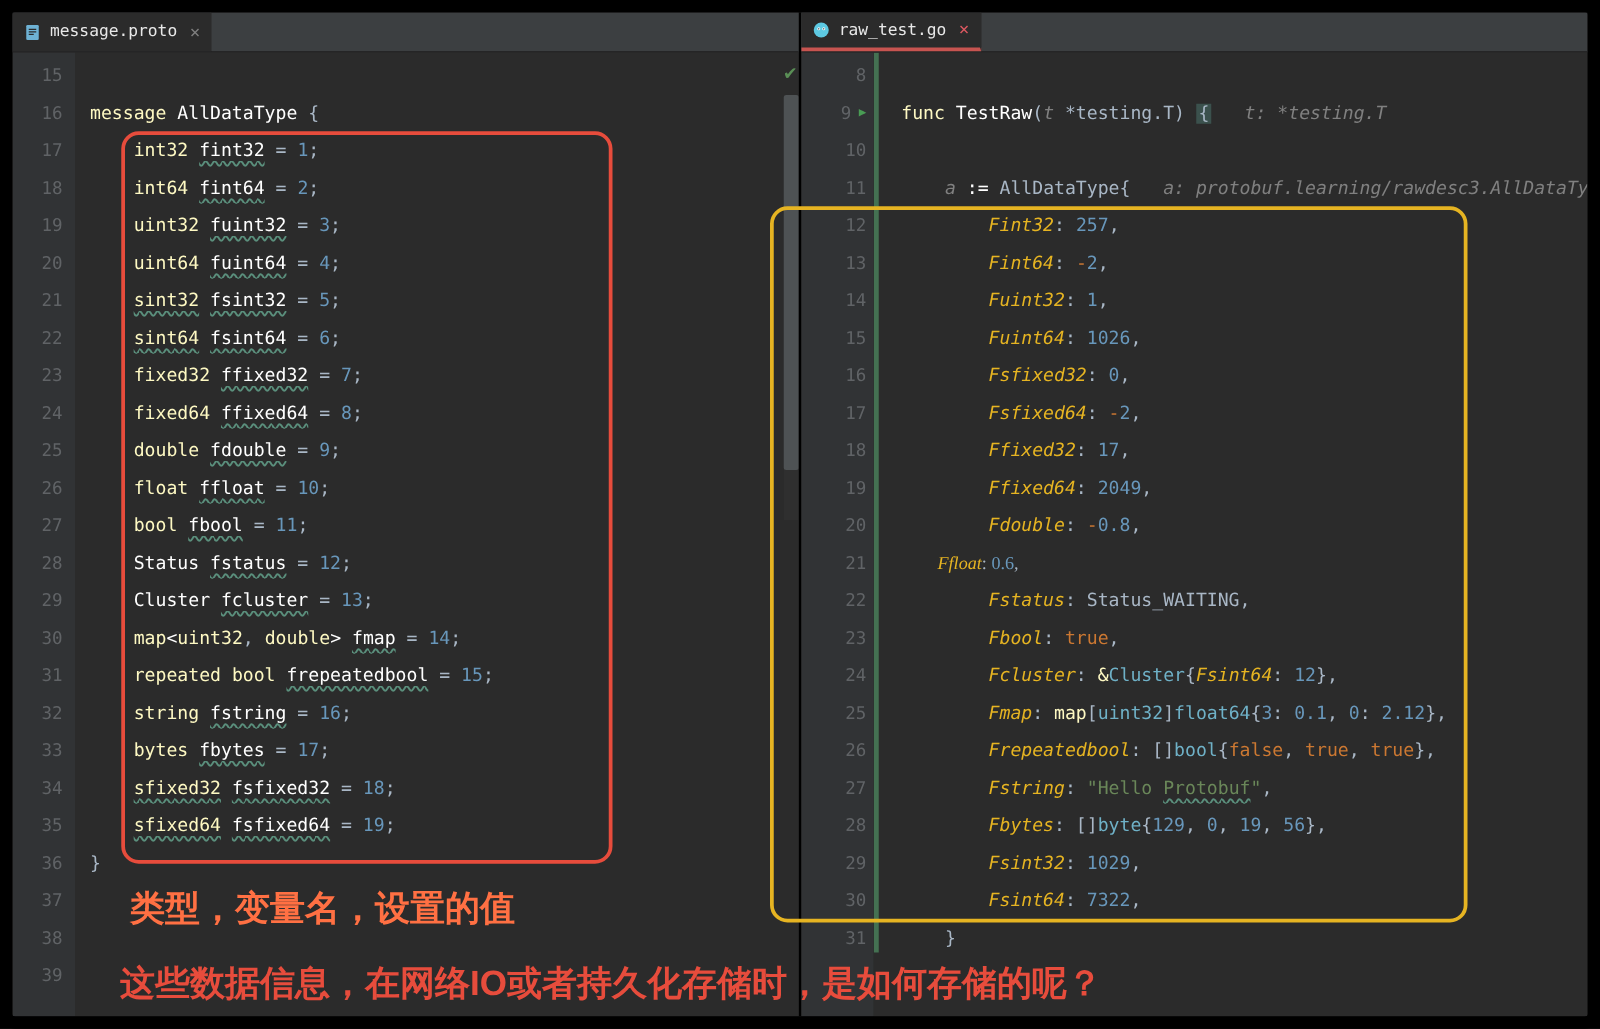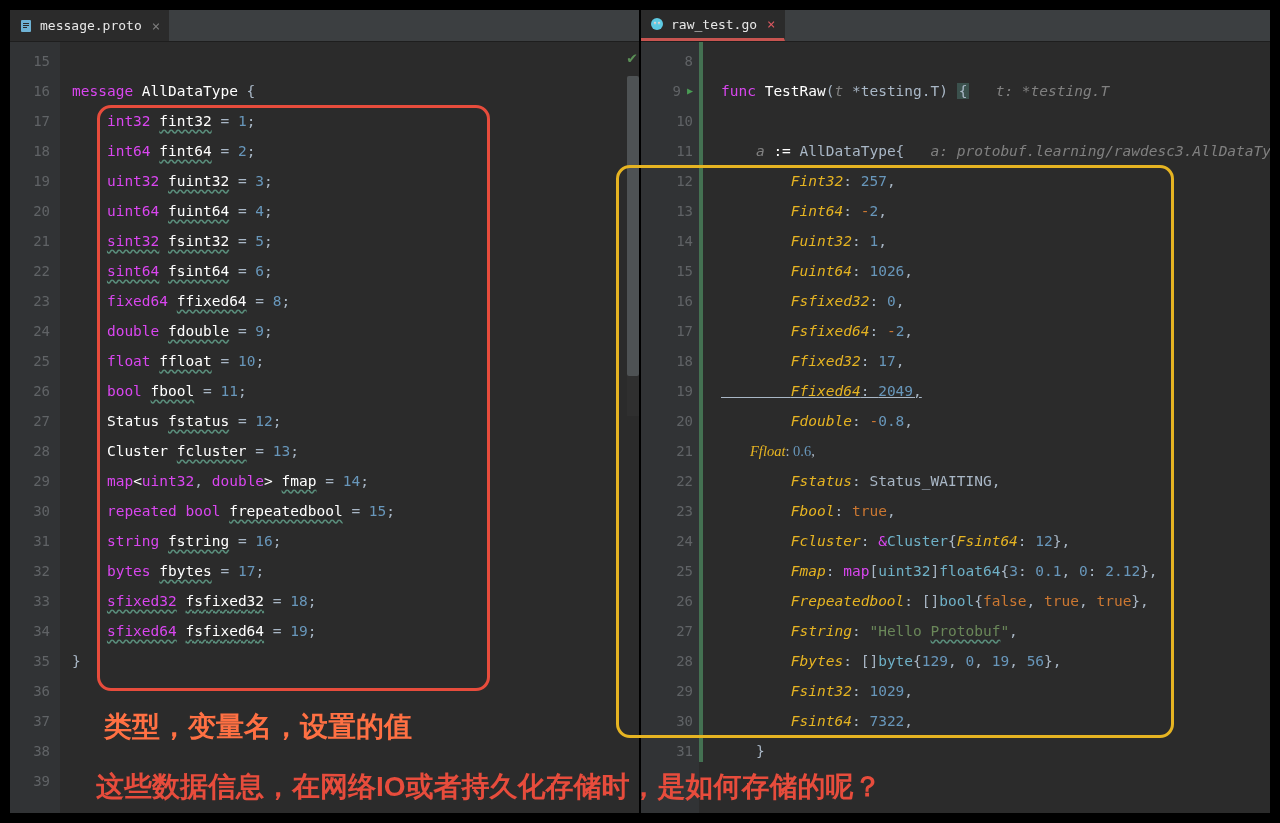--- a/index.html
+++ b/index.html
@@ -98,21 +98,21 @@
       overflow: hidden;
     }
     .line {
       height: 30px;
       line-height: 30px;
       white-space: pre;
       font-size: 14.5px;
       position: relative;
     }
     .gutter .line { font-size: 14px; }
-    .kw { color: #d946ef; }
+    .kw { color: #fef9c3; }
     .ident { color: #ffffff; }
     .num { color: #6897bb; }
     .str { color: #6a8759; }
     .comment-hint { color: #808080; font-style: italic; }
     .field { color: #e6b422; font-style: italic; }
     .type-go { color: #6fb1c7; }
     .bool-kw { color: #cc7832; }
     .neg { color: #cc7832; }
     .underline-wavy {
       text-decoration: underline wavy #5a8f7c;
@@ -246,20 +246,21 @@
       <div class="code-area" id="left-code">
         <span class="check-ico">✔</span>
       <div class="line"></div>
           <div class="line"><span class="kw">message</span> <span class="ident">AllDataType</span> {</div>
           <div class="line">    <span class="kw">int32</span> <span class="ident underline-wavy">fint32</span> = <span class="num">1</span>;</div>
           <div class="line">    <span class="kw">int64</span> <span class="ident underline-wavy">fint64</span> = <span class="num">2</span>;</div>
           <div class="line">    <span class="kw">uint32</span> <span class="ident underline-wavy">fuint32</span> = <span class="num">3</span>;</div>
           <div class="line">    <span class="kw">uint64</span> <span class="ident underline-wavy">fuint64</span> = <span class="num">4</span>;</div>
           <div class="line">    <span class="kw underline-wavy">sint32</span> <span class="ident underline-wavy">fsint32</span> = <span class="num">5</span>;</div>
           <div class="line">    <span class="kw underline-wavy">sint64</span> <span class="ident underline-wavy">fsint64</span> = <span class="num">6</span>;</div>
+          <div class="line">    <span class="kw">fixed32</span> <span class="ident underline-wavy">ffixed32</span> = <span class="num">7</span>;</div>
           <div class="line">    <span class="kw">fixed64</span> <span class="ident underline-wavy">ffixed64</span> = <span class="num">8</span>;</div>
           <div class="line">    <span class="kw">double</span> <span class="ident underline-wavy">fdouble</span> = <span class="num">9</span>;</div>
           <div class="line">    <span class="kw">float</span> <span class="ident underline-wavy">ffloat</span> = <span class="num">10</span>;</div>
           <div class="line">    <span class="kw">bool</span> <span class="ident underline-wavy">fbool</span> = <span class="num">11</span>;</div>
           <div class="line">    <span class="ident">Status</span> <span class="ident underline-wavy">fstatus</span> = <span class="num">12</span>;</div>
           <div class="line">    <span class="ident">Cluster</span> <span class="ident underline-wavy">fcluster</span> = <span class="num">13</span>;</div>
           <div class="line">    <span class="kw">map</span><span class="ident">&lt;</span><span class="kw">uint32</span>, <span class="kw">double</span><span class="ident">&gt;</span> <span class="ident underline-wavy">fmap</span> = <span class="num">14</span>;</div>
           <div class="line">    <span class="kw">repeated</span> <span class="kw">bool</span> <span class="ident underline-wavy">frepeatedbool</span> = <span class="num">15</span>;</div>
           <div class="line">    <span class="kw">string</span> <span class="ident underline-wavy">fstring</span> = <span class="num">16</span>;</div>
           <div class="line">    <span class="kw">bytes</span> <span class="ident underline-wavy">fbytes</span> = <span class="num">17</span>;</div>
@@ -325,21 +326,21 @@
           <div class="line" style="padding-left: 10px;"><span class="kw">func</span> <span class="ident">TestRaw</span>(<span class="comment-hint">t</span> *testing.T) <span class="hl-brace">{</span>   <span class="comment-hint">t: *testing.T</span></div>
           <div class="line" style="padding-left: 10px;"></div>
           <div class="line" style="padding-left: 10px;">    <span class="comment-hint">a</span> <span class="ident">:=</span> AllDataType{   <span class="comment-hint">a: protobuf.learning/rawdesc3.AllDataType</span></div>
           <div class="line" style="padding-left: 10px;">        <span class="field">Fint32</span>: <span class="num">257</span>,</div>
           <div class="line" style="padding-left: 10px;">        <span class="field">Fint64</span>: <span class="neg">-</span><span class="num">2</span>,</div>
           <div class="line" style="padding-left: 10px;">        <span class="field">Fuint32</span>: <span class="num">1</span>,</div>
           <div class="line" style="padding-left: 10px;">        <span class="field">Fuint64</span>: <span class="num">1026</span>,</div>
           <div class="line" style="padding-left: 10px;">        <span class="field">Fsfixed32</span>: <span class="num">0</span>,</div>
           <div class="line" style="padding-left: 10px;">        <span class="field">Fsfixed64</span>: <span class="neg">-</span><span class="num">2</span>,</div>
           <div class="line" style="padding-left: 10px;">        <span class="field">Ffixed32</span>: <span class="num">17</span>,</div>
-          <div class="line" style="padding-left: 10px; text-decoration: underline;">        <span class="field">Ffixed64</span>: <span class="num">2049</span>,</div>
+          <div class="line" style="padding-left: 10px;">        <span class="field">Ffixed64</span>: <span class="num">2049</span>,</div>
           <div class="line" style="padding-left: 10px;">        <span class="field">Fdouble</span>: <span class="neg">-</span><span class="num">0.8</span>,</div>
           <div class="line" style="padding-left: 10px; font-family: Liberation Serif, serif;">        <span class="field">Ffloat</span>: <span class="num">0.6</span>,</div>
           <div class="line" style="padding-left: 10px;">        <span class="field">Fstatus</span>: Status_WAITING,</div>
           <div class="line" style="padding-left: 10px;">        <span class="field">Fbool</span>: <span class="bool-kw">true</span>,</div>
           <div class="line" style="padding-left: 10px;">        <span class="field">Fcluster</span>: <span class="kw">&amp;</span><span class="type-go">Cluster</span>{<span class="field">Fsint64</span>: <span class="num">12</span>},</div>
           <div class="line" style="padding-left: 10px;">        <span class="field">Fmap</span>: <span class="kw">map</span>[<span class="type-go">uint32</span>]<span class="type-go">float64</span>{<span class="num">3</span>: <span class="num">0.1</span>, <span class="num">0</span>: <span class="num">2.12</span>},</div>
           <div class="line" style="padding-left: 10px;">        <span class="field">Frepeatedbool</span>: []<span class="type-go">bool</span>{<span class="bool-kw">false</span>, <span class="bool-kw">true</span>, <span class="bool-kw">true</span>},</div>
           <div class="line" style="padding-left: 10px;">        <span class="field">Fstring</span>: <span class="str">"Hello <span class="underline-wavy">Protobuf</span>"</span>,</div>
           <div class="line" style="padding-left: 10px;">        <span class="field">Fbytes</span>: []<span class="type-go">byte</span>{<span class="num">129</span>, <span class="num">0</span>, <span class="num">19</span>, <span class="num">56</span>},</div>
           <div class="line" style="padding-left: 10px;">        <span class="field">Fsint32</span>: <span class="num">1029</span>,</div>

